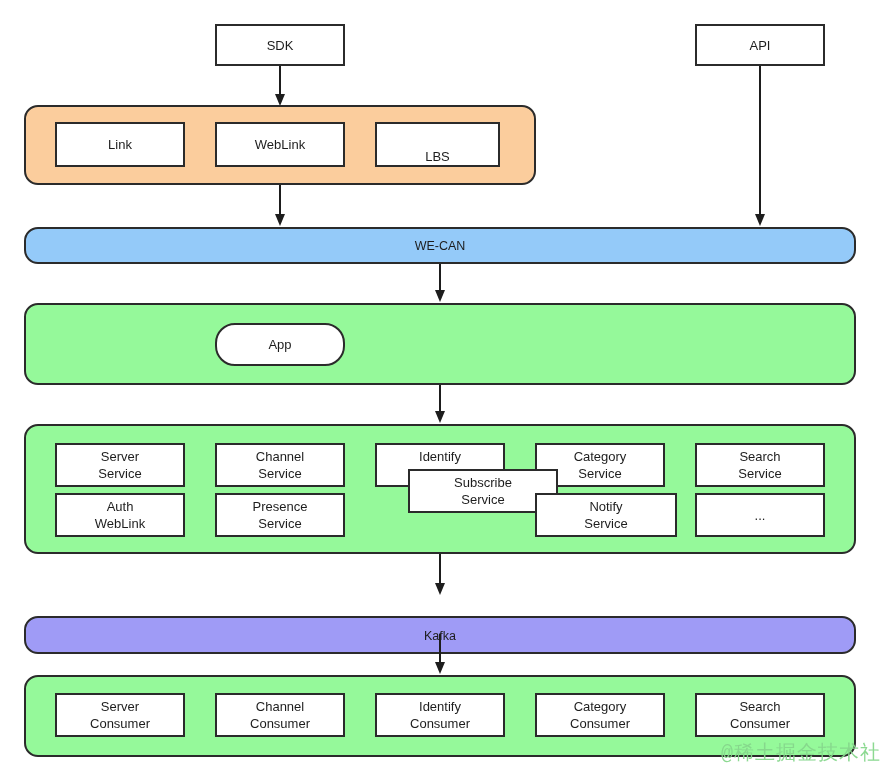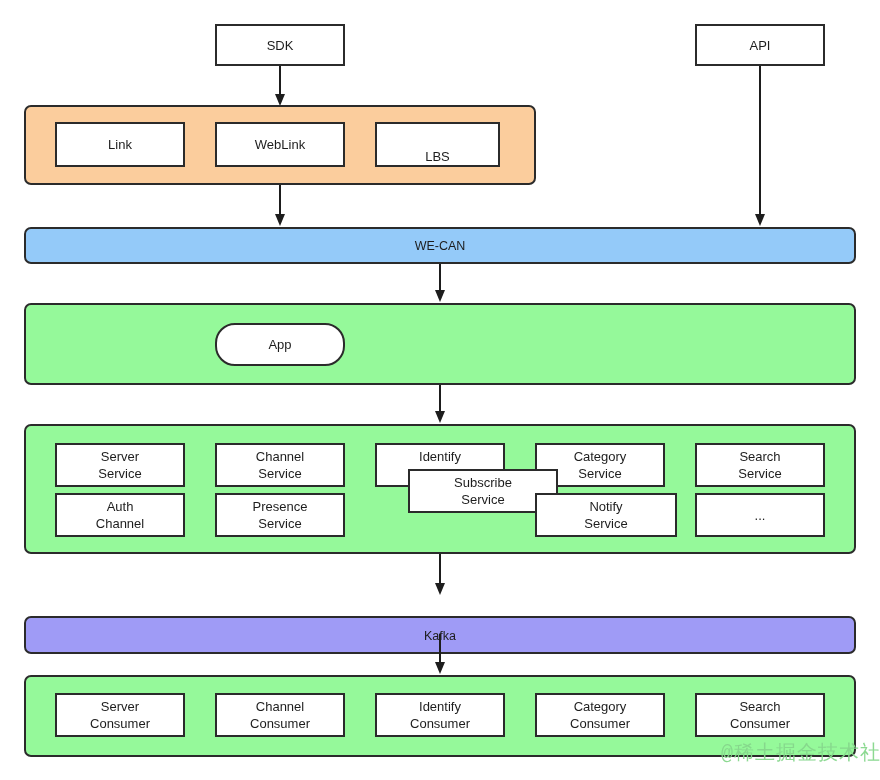--- a/index.html
+++ b/index.html
@@ -37,21 +37,21 @@
     line-height: 17px;
     color: #1d1d1d;
     white-space: pre-line;
   }
 
   
   .band {
     position: absolute;
     box-sizing: border-box;
     border: 2px solid #2b2b2b;
-    border-radius: 7px;
+    border-radius: 14px;
   }
   .band-label {
     position: absolute;
     left: 0;
     right: 0;
     text-align: center;
     font-size: 12.5px;
     color: #1d1d1d;
   }
 
@@ -164,21 +164,21 @@
     <span>Category
 Service</span>
   </div>
   <div class="node" style="left:695px; top:443px; width:130px; height:44px;">
     <span>Search
 Service</span>
   </div>
 
   <div class="node" style="left:55px; top:493px; width:130px; height:44px;">
     <span>Auth
-Channel</span>
+WebLink</span>
   </div>
   <div class="node" style="left:215px; top:493px; width:130px; height:44px;">
     <span>Presence
 Service</span>
   </div>
   <div class="node" style="left:375px; top:469px; width:150px; height:44px;margin-left:33px;">
     <span>Subscribe
 Service</span>
   </div>
   <div class="node" style="left:535px; top:493px; width:142px; height:44px;">

